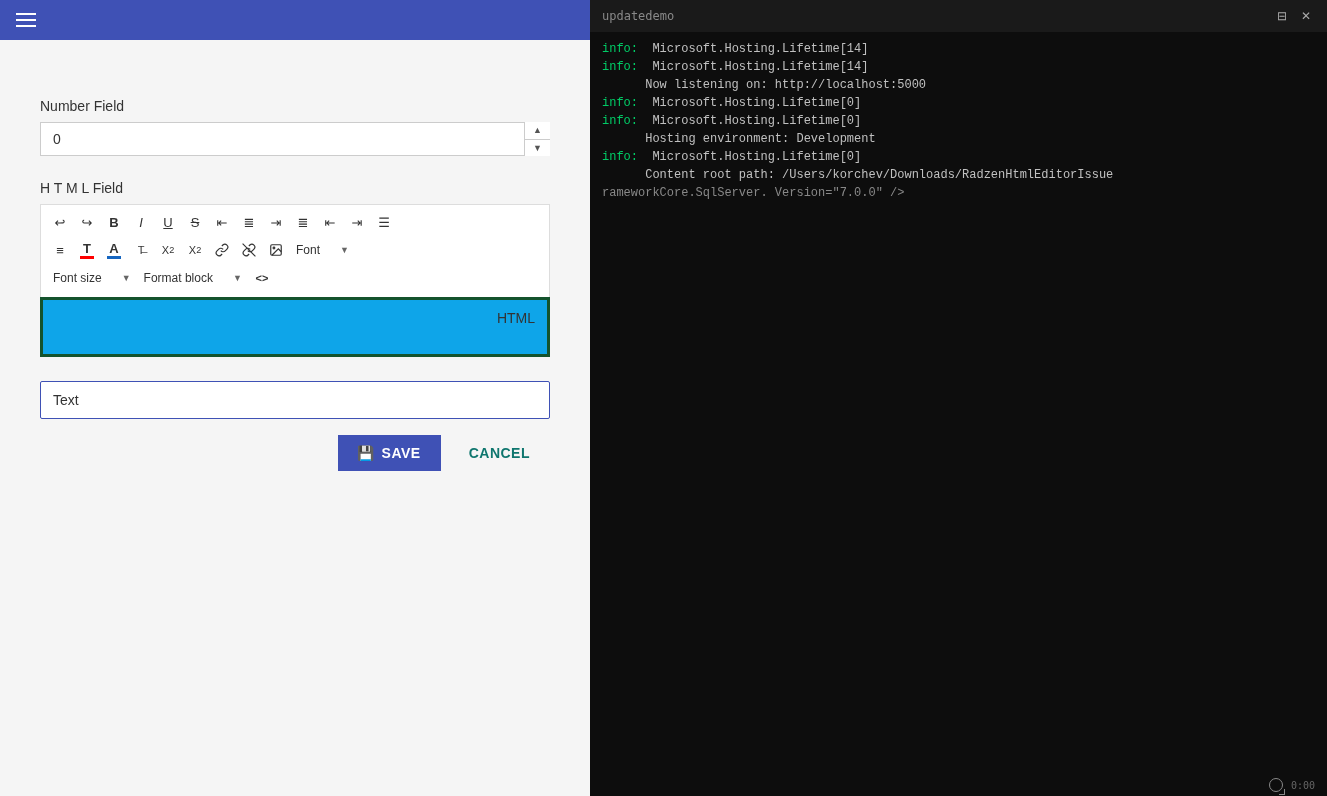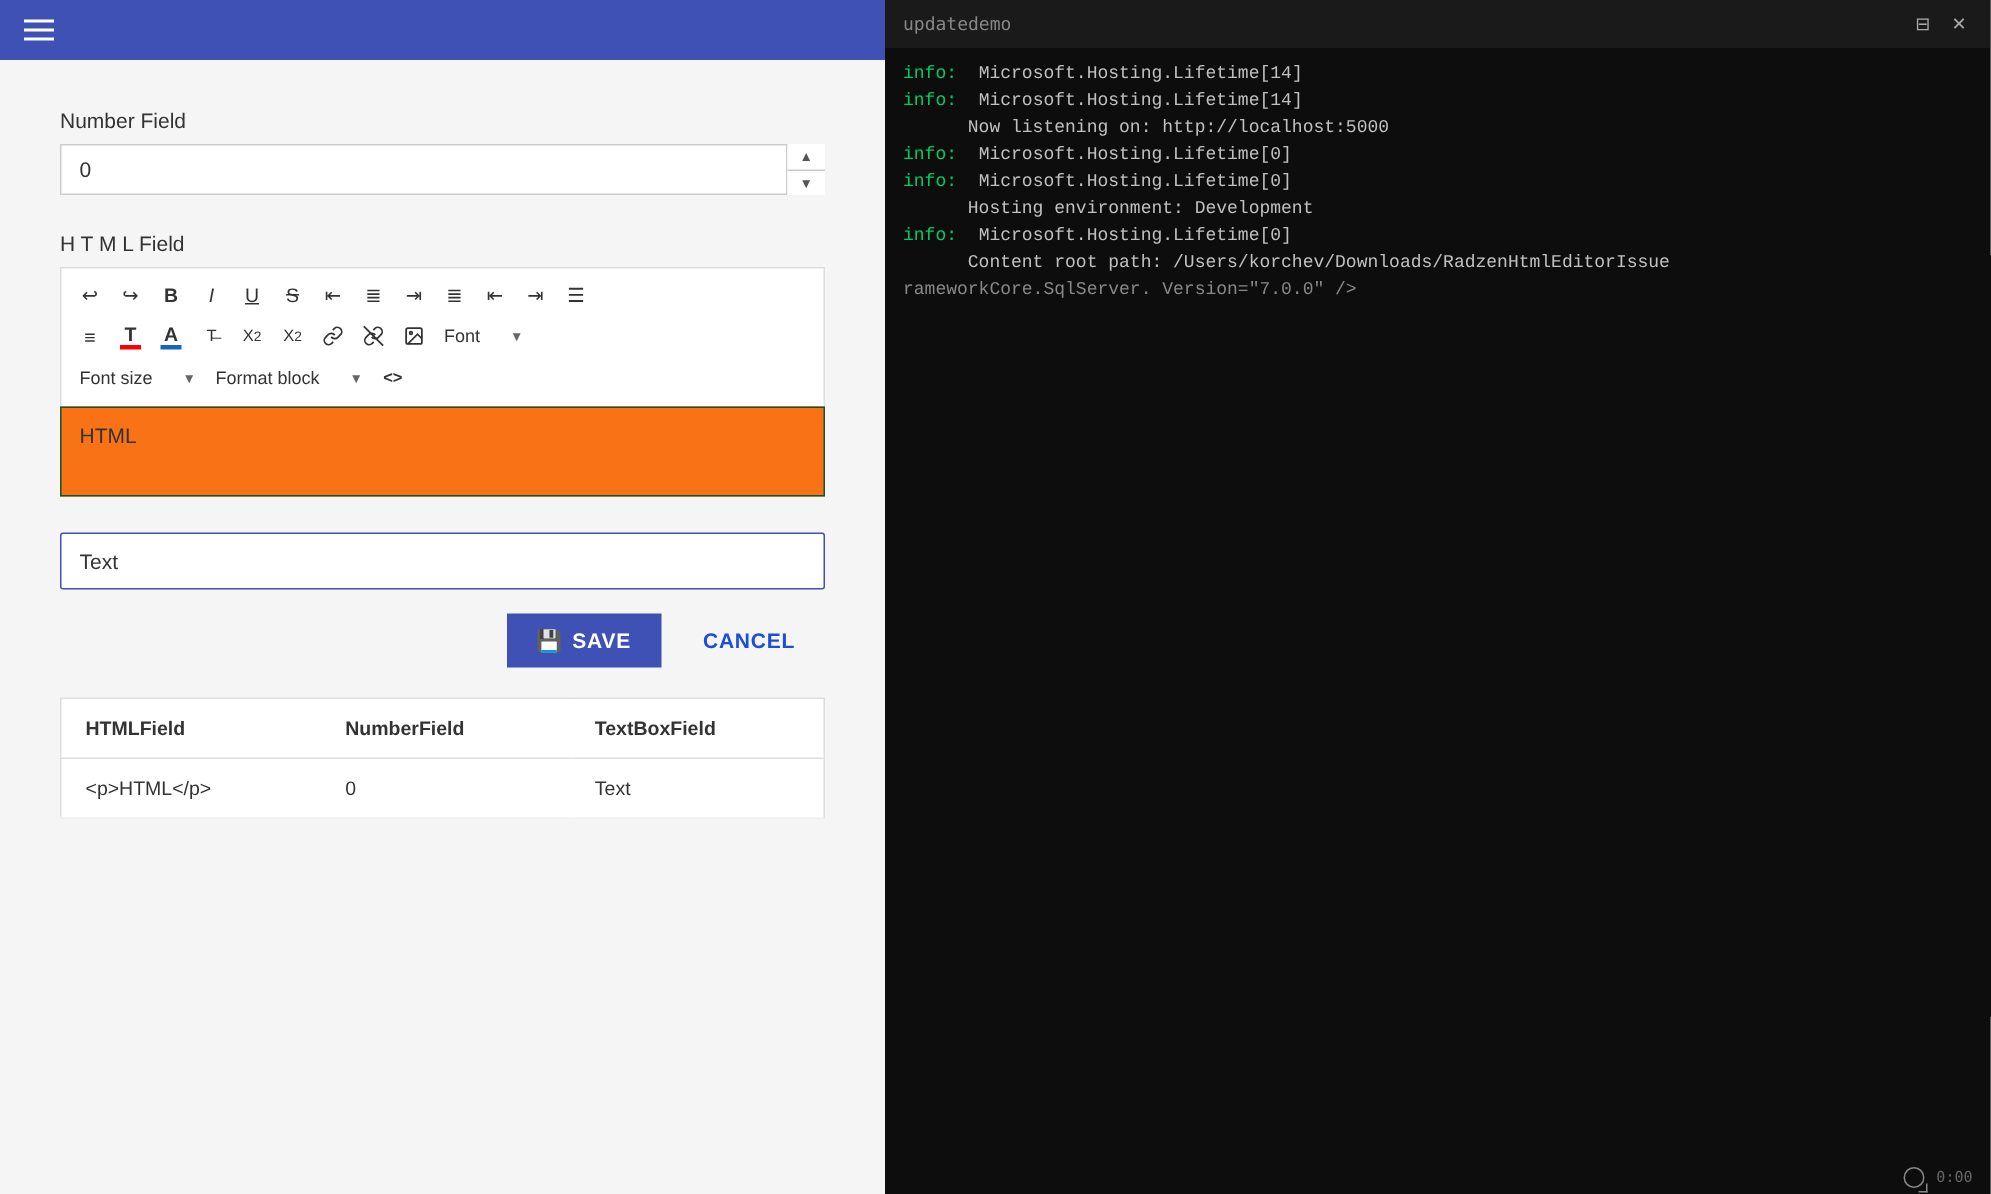--- a/index.html
+++ b/index.html
@@ -31,22 +31,23 @@
       cursor: pointer;
     }
     .hamburger-icon span {
       display: block;
       width: 20px;
       height: 2px;
       background: white;
     }
 
     .form-area {
-      padding: 32px 40px;
+      padding: 22px 40px;
       flex: 1;
+      margin-top: 36px;
     }
 
     .field-label {
       font-size: 14px;
       color: #333;
       margin-bottom: 8px;
       font-weight: 500;
     }
 
     .number-field-wrapper {
@@ -165,26 +166,27 @@
       align-items: center;
       gap: 20px;
     }
 
     .dropdown-arrow {
       font-size: 9px;
       color: #666;
     }
 
     .editor-content {
-      background: #f97316;
-      border: 1px solid #14532d;
+      background: #0ea5e9;
+      border: 3px solid #14532d;
       min-height: 60px;
       padding: 10px 12px;
       font-size: 14px;
       color: #333;
+      text-align: right;
     }
 
     
     .textbox-field-wrapper {
       margin-bottom: 16px;
     }
 
     .text-input {
       width: 100%;
       border: 1px solid #3f51b5;
@@ -214,21 +216,21 @@
       cursor: pointer;
       display: flex;
       align-items: center;
       gap: 6px;
       letter-spacing: 0.5px;
     }
 
     .cancel-btn {
       background: none;
       border: none;
-      color: #1d4ed8;
+      color: #0f766e;
       padding: 10px 20px;
       font-size: 14px;
       font-weight: 600;
       cursor: pointer;
       letter-spacing: 0.5px;
     }
 
     
     .data-table {
       width: 100%;
@@ -459,36 +461,20 @@
     <div class="button-row">
       <button class="save-btn">
         <span class="save-icon">💾</span>
         <span>SAVE</span>
       </button>
       <button class="cancel-btn">
         <span>CANCEL</span>
       </button>
     </div>
 
-    <table class="data-table">
-      <thead>
-        <tr>
-          <th>HTMLField</th>
-          <th>NumberField</th>
-          <th>TextBoxField</th>
-        </tr>
-      </thead>
-      <tbody>
-        <tr>
-          <td>&lt;p&gt;HTML&lt;/p&gt;</td>
-          <td>0</td>
-          <td>Text</td>
-        </tr>
-      </tbody>
-    </table>
 
   </div>
 </div>
 
 <div class="right-panel">
   <div class="terminal-top-bar">
     <div class="terminal-controls">
       <span class="terminal-title">updatedemo</span>
     </div>
     <div style="display:flex; gap:6px; align-items:center;">

